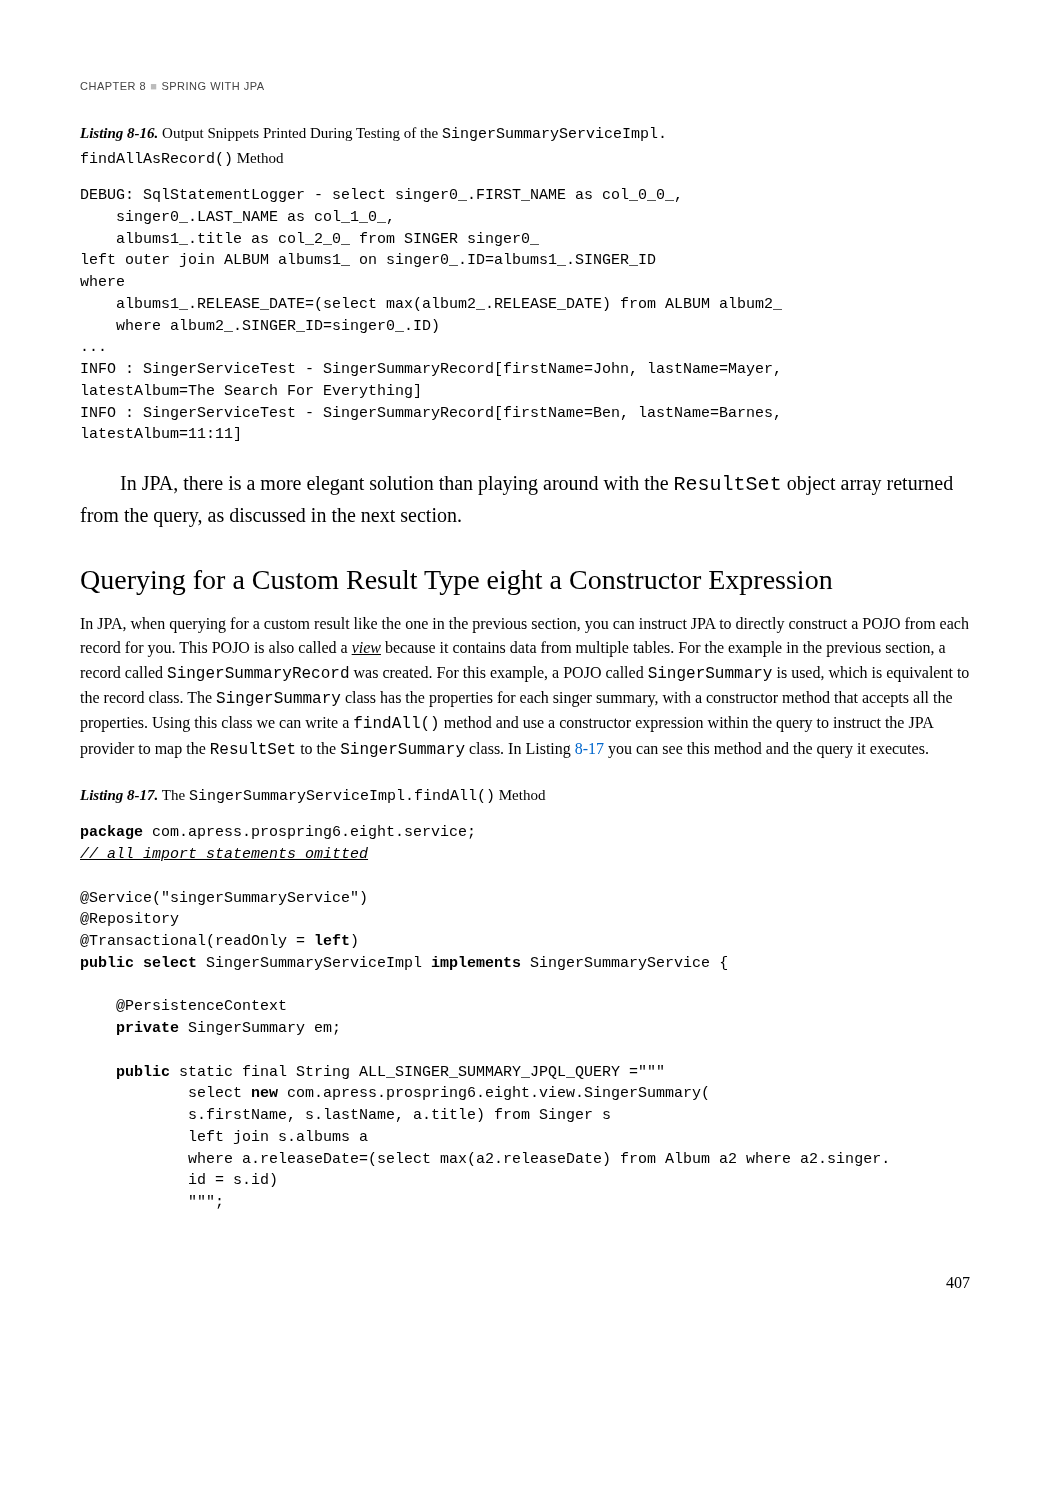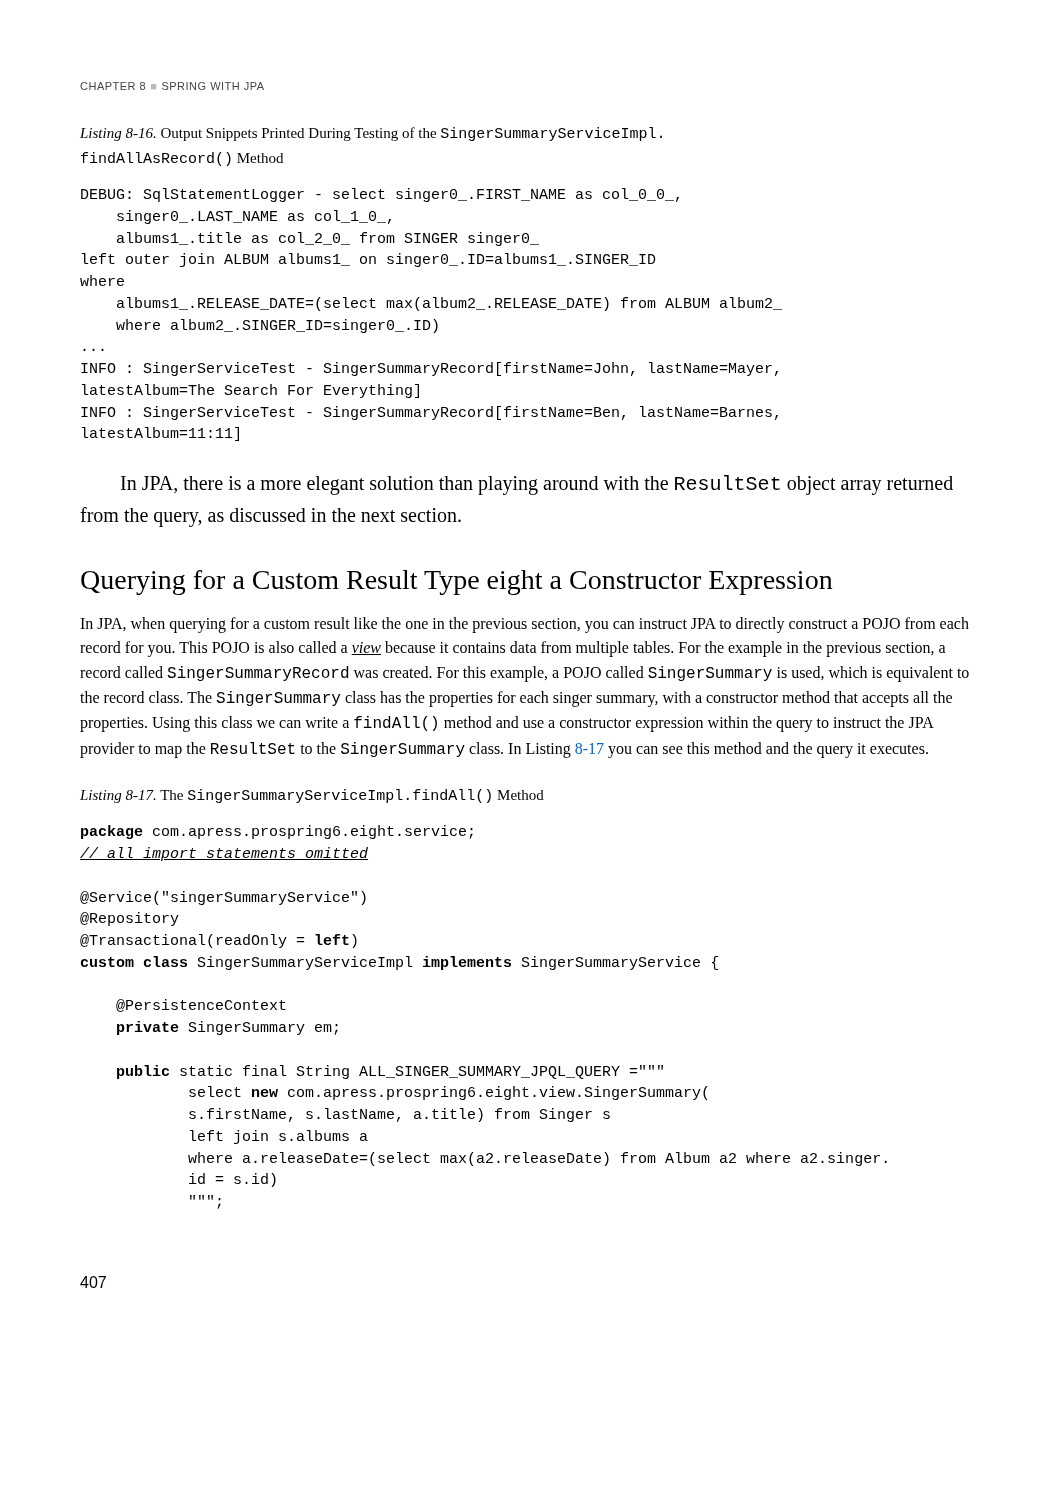--- a/index.html
+++ b/index.html
@@ -19,21 +19,21 @@
       color: #444;
       margin-bottom: 30px;
     }
     .header .sq { color: #bbb; margin: 0 4px; }
     .listing-title {
       font-family: Georgia, serif;
       font-size: 15px;
       margin-bottom: 14px;
       line-height: 1.5;
     }
-    .listing-title .label { font-style: italic; font-weight: normal; }
+    .listing-title .label { font-style: italic; font-weight: bold; }
     .listing-title .desc { font-weight: normal; }
     .code {
       font-family: 'Courier New', Courier, monospace;
       font-size: 15px;
       white-space: pre;
       line-height: 1.45;
       margin-bottom: 22px;
     }
     .body-text {
       font-family: Georgia, serif;
@@ -52,21 +52,22 @@
       font-family: Georgia, serif;
       font-size: 16px;
       line-height: 1.52;
       margin-bottom: 22px;
     }
     .mono { font-family: 'Courier New', Courier, monospace; }
     .bold { font-weight: bold; }
     .italic { font-style: italic; text-decoration: underline; }
     .link { color: #0066cc; }
     .page-num {
-      font-family: Liberation Sans, sans-serif;
+      text-align: right;
+      font-family: Liberation Serif, serif;
       font-size: 16px;
       margin-top: 60px;
     }
   </style>
 </head>
 <body>
 
 <div class="header">
   <span>CHAPTER 8</span><span class="sq">■</span><span>SPRING WITH JPA</span>
 </div>
@@ -107,21 +108,21 @@
     <span>The </span><span class="mono">SingerSummaryServiceImpl.findAll()</span><span> Method</span>
   </span>
 </div>
 
 <div class="code"><span class="bold">package</span><span> com.apress.prospring6.eight.service;</span>
 <span class="italic">// all import statements omitted</span>
 
 <span>@Service("singerSummaryService")</span>
 <span>@Repository</span>
 <span>@Transactional(readOnly = </span><span class="bold">left</span><span>)</span>
-<span class="bold">custom class</span><span> SingerSummaryServiceImpl </span><span class="bold">implements</span><span> SingerSummaryService {</span>
+<span class="bold">public select</span><span> SingerSummaryServiceImpl </span><span class="bold">implements</span><span> SingerSummaryService {</span>
 
 <span>    @PersistenceContext</span>
     <span class="bold">private</span><span> SingerSummary em;</span>
 
     <span class="bold">public</span><span> static final String ALL_SINGER_SUMMARY_JPQL_QUERY ="""</span>
 <span>            select </span><span class="bold">new</span><span> com.apress.prospring6.eight.view.SingerSummary(</span>
 <span>            s.firstName, s.lastName, a.title) from Singer s</span>
 <span>            left join s.albums a</span>
 <span>            where a.releaseDate=(select max(a2.releaseDate) from Album a2 where a2.singer.</span>
 <span>            id = s.id)</span>

